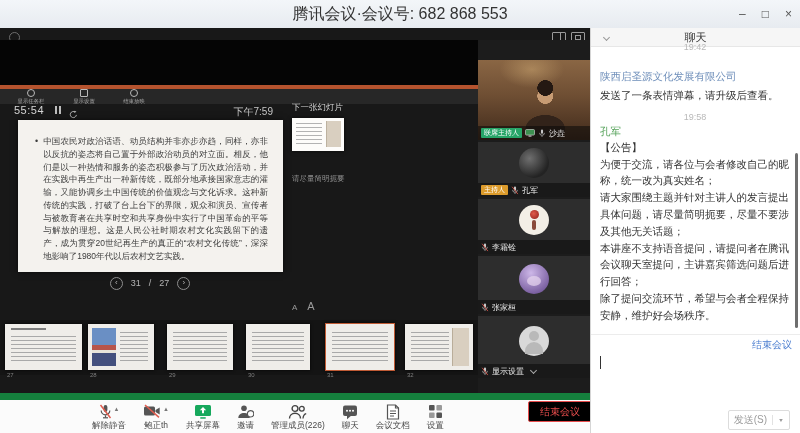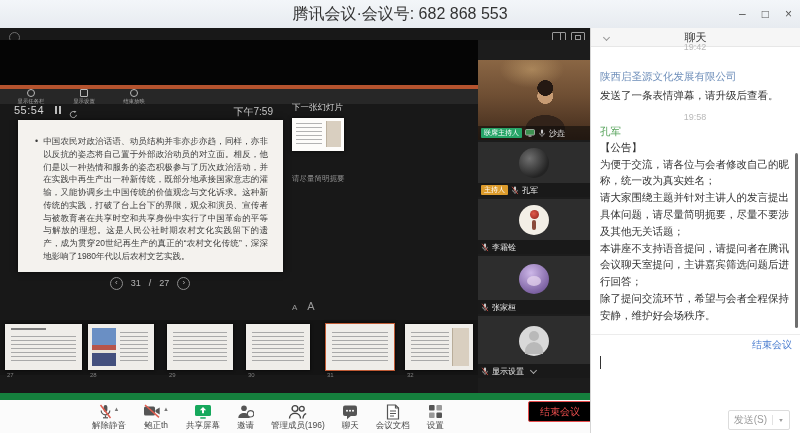--- a/index.html
+++ b/index.html
@@ -356,21 +356,21 @@
     </div>
     <div class="tb-item">
       <div class="tb-icorow">
         <svg width="19" height="16" viewBox="0 0 19 16">
             <circle cx="7" cy="4.5" r="2.9" fill="none" stroke="#444" stroke-width="1.4"></circle>
             <path d="M1.5 14.5c0-3.2 2.4-5.2 5.5-5.2s5.5 2 5.5 5.2" fill="none" stroke="#444" stroke-width="1.4"></path>
             <circle cx="13.8" cy="4.8" r="2.4" fill="none" stroke="#444" stroke-width="1.3"></circle>
             <path d="M15 14.5c.3-3 1.8-4.6 3.2-4.9" fill="none" stroke="#444" stroke-width="1.3"></path>
           </svg>
       </div>
-      <span class="tb-label">管理成员(196)</span>
+      <span class="tb-label">管理成员(226)</span>
     </div>
     <div class="tb-item">
       <div class="tb-icorow">
         <svg width="16" height="16" viewBox="0 0 16 16">
             <rect x="1" y="1.5" width="14" height="10.5" rx="2" fill="#555"></rect>
             <path d="M5 12l0 3.2 3.8-3.2z" fill="#555"></path>
             <circle cx="5" cy="6.8" r="1" fill="#fff"></circle>
             <circle cx="8" cy="6.8" r="1" fill="#fff"></circle>
             <circle cx="11" cy="6.8" r="1" fill="#fff"></circle>
           </svg>

